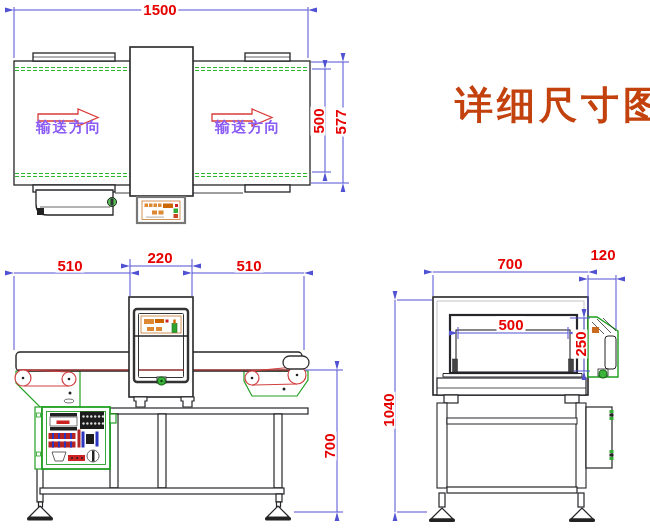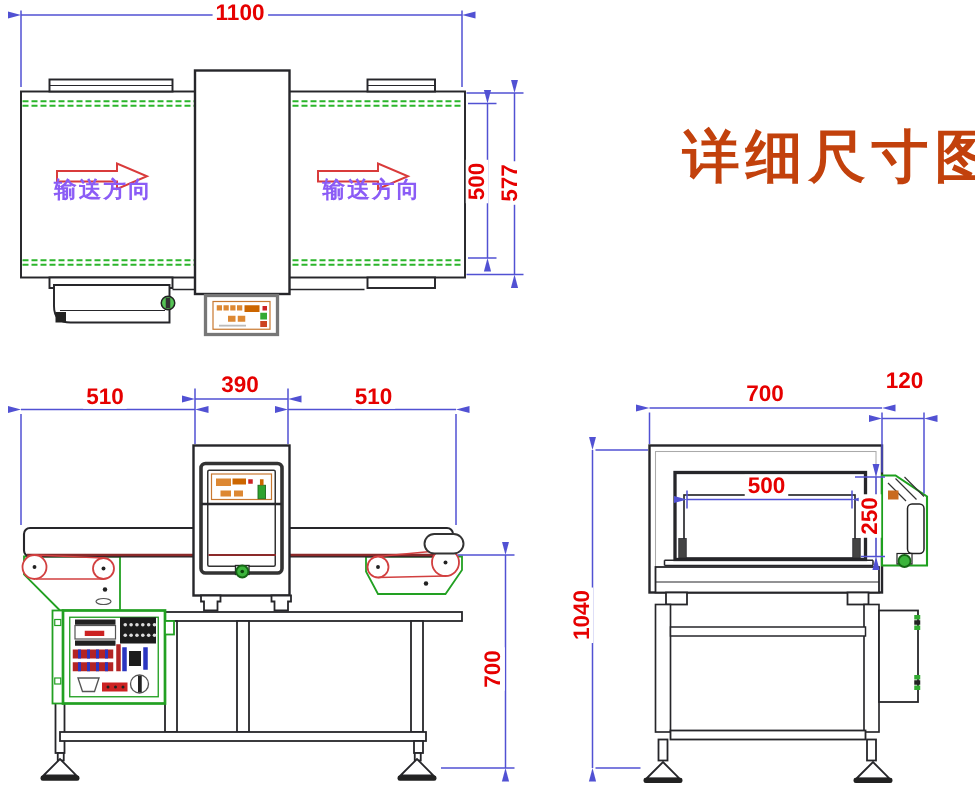--- a/index.html
+++ b/index.html
@@ -263,26 +263,26 @@
     <line x1="395" y1="300" x2="395" y2="512" marker-start="url(#da)" marker-end="url(#da)"></line>
     <path d="M397,300 H432 M397,512 H427"></path>
   </g>
 </svg>
 
 <div class="title">详细尺寸图</div>
 
 <div class="dir-label" style="left:69px;top:127px">输送方向</div>
 <div class="dir-label" style="left:248px;top:127px">输送方向</div>
 
-<div class="dim" style="left:160px;top:9px">1100</div>
+<div class="dim" style="left:160px;top:9px">1500</div>
 <div class="dim rot" style="left:318px;top:121px">500</div>
 <div class="dim rot" style="left:340px;top:122px">577</div>
 
 <div class="dim" style="left:70px;top:265px">510</div>
-<div class="dim" style="left:160px;top:257px">390</div>
+<div class="dim" style="left:160px;top:257px">220</div>
 <div class="dim" style="left:249px;top:265px">510</div>
 <div class="dim rot" style="left:329px;top:446px">700</div>
 
 <div class="dim" style="left:510px;top:263px">700</div>
 <div class="dim" style="left:603px;top:254px">120</div>
 <div class="dim" style="left:511px;top:324px">500</div>
 <div class="dim rot" style="left:580px;top:344px">250</div>
 <div class="dim rot" style="left:388px;top:410px">1040</div>
 
 </div>

